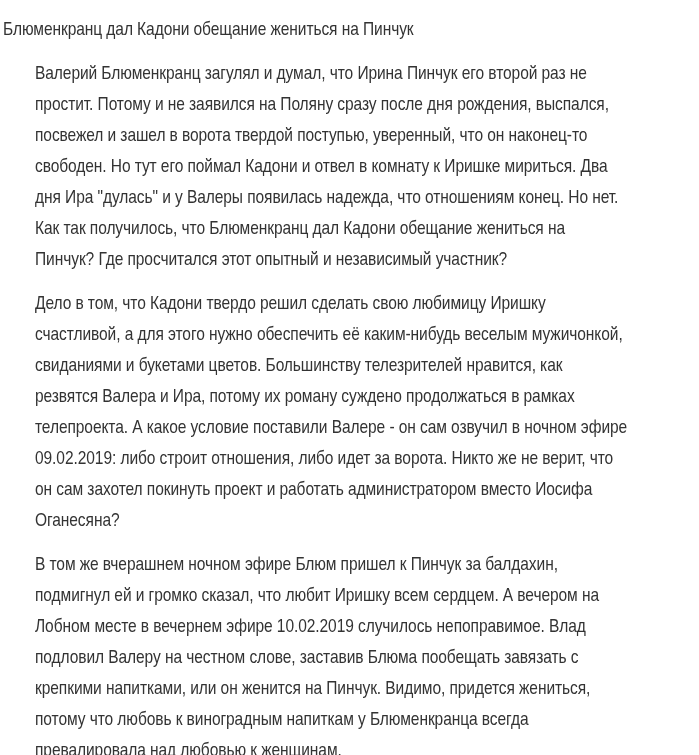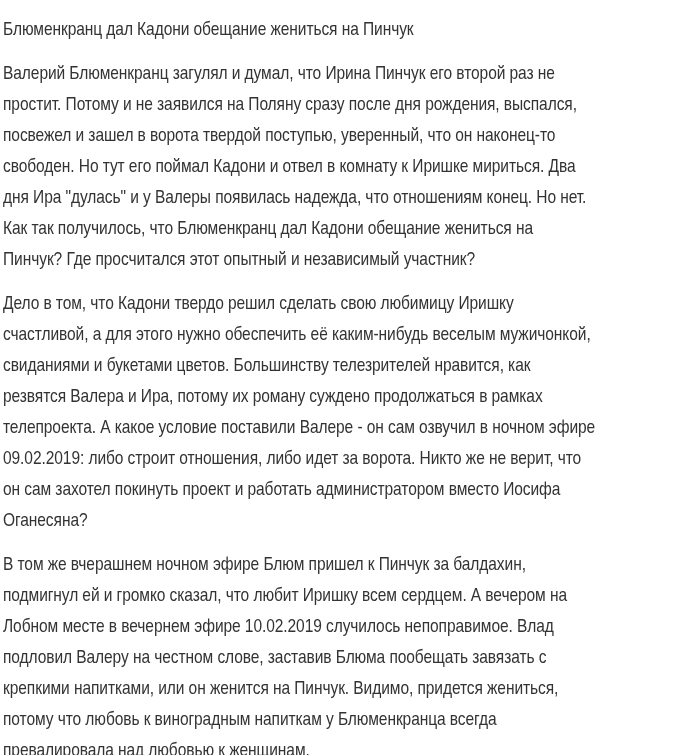--- a/index.html
+++ b/index.html
@@ -32,20 +32,21 @@
       letter-spacing: -0.1px;
     }
     .title {
       height: 31px;
       line-height: 31px;
       margin-top: 2px;
     }
     .para {
       margin-top: 13px;
       display: block;
+      margin-left: 32px;
     }
   </style>
 </head>
 <body>
 
 <div class="article">
   <div class="line title">Блюменкранц дал Кадони обещание жениться на Пинчук</div>
 
   <div class="para">
     <span class="line">Валерий Блюменкранц загулял и думал, что Ирина Пинчук его второй раз не</span>

